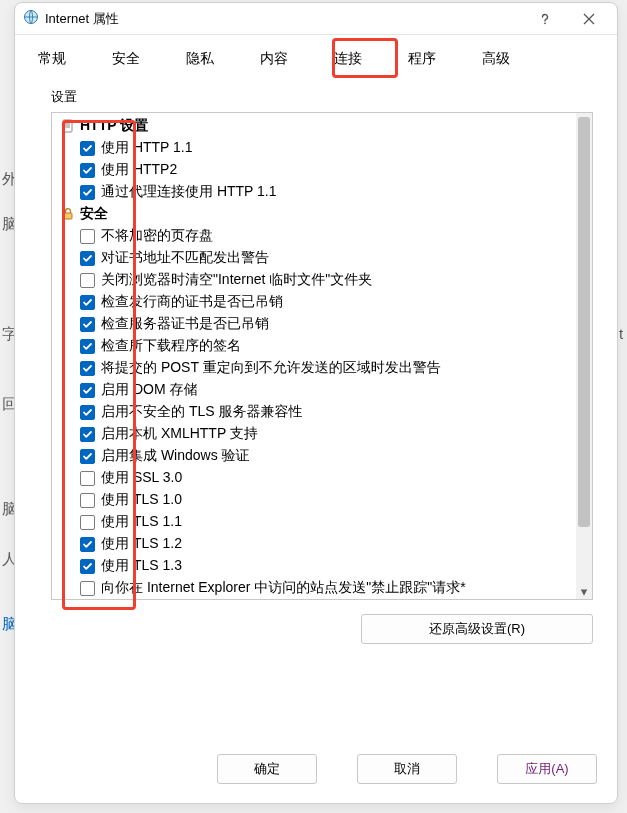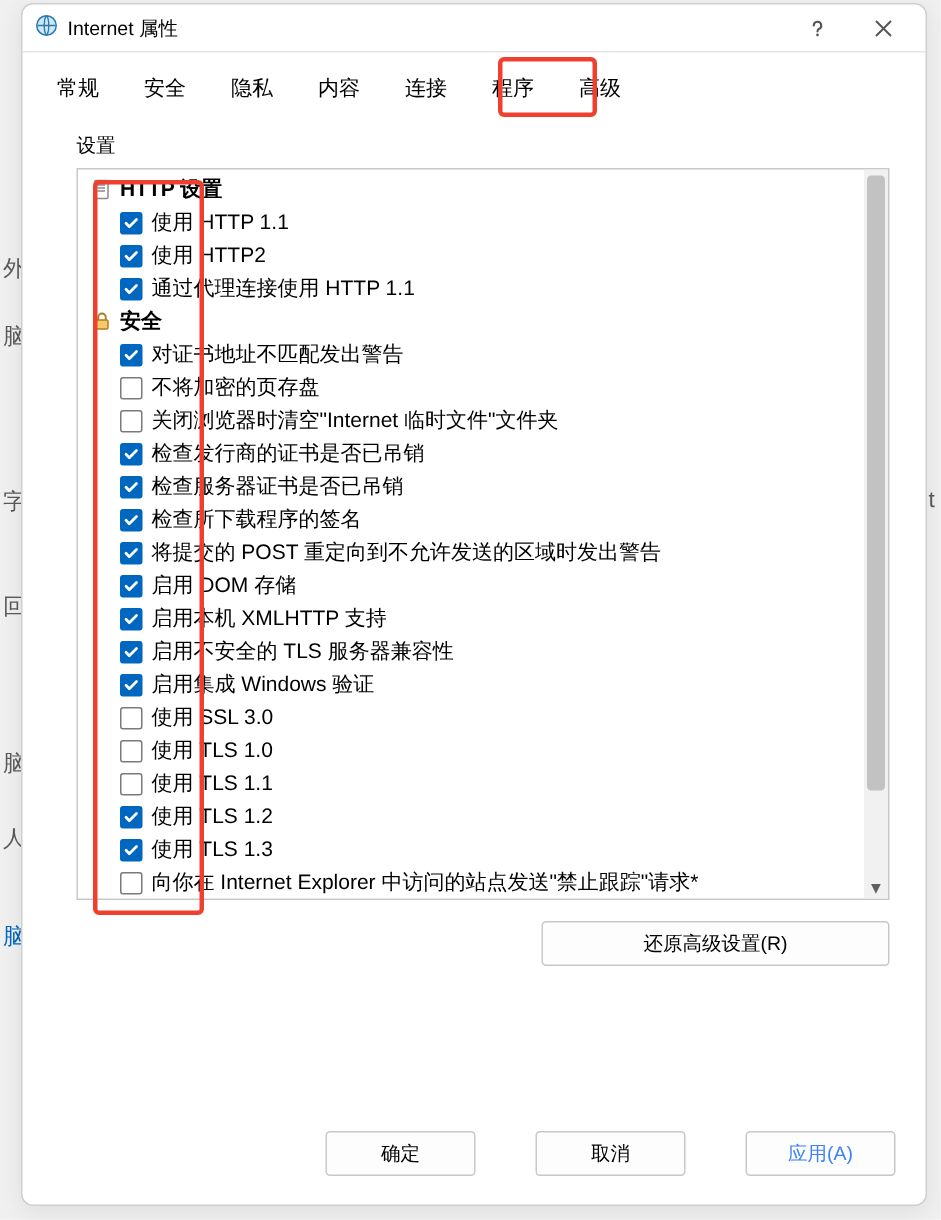--- a/index.html
+++ b/index.html
@@ -28,21 +28,21 @@
     padding: 0 6px;
     border-bottom: 1px solid #e5e5e5;
   }
   .titlebar .icon { margin-left: 2px; margin-right: 6px; }
   .titlebar .title { flex: 0 0 auto; font-size: 13px; }
   .titlebar .spacer { flex: 1; }
   .sysbtn { width: 44px; height: 30px; display:flex; align-items:center; justify-content:center; color:#5c5c5c; }
   .tabs {
     display: flex;
     padding: 8px 8px 0 8px;
-    gap: 0;
+    gap: 16px;
   }
   .tab {
     padding: 6px 14px 8px 14px;
     font-size: 14px;
     cursor: default;
     border: 1px solid transparent;
     border-bottom: none;
     position: relative;
   }
   .tab.active {
@@ -121,21 +121,21 @@
     display:flex; align-items:center; justify-content:center;margin-left:12px;
   }
   .btn.wide { width: 232px; }
   .footer {
     height: 56px;
     display:flex; align-items:center; justify-content:flex-end;
     gap: 28px;
     padding: 0 20px 12px 20px;
   }
   .footer .btn { width: 100px; }
-  .footer .btn.disabled { color:#3b82f6; }
+  .footer .btn.disabled { color:#701a75; }
   
   .bgtext { position:absolute; color:#5a5a5a; font-size:15px; }
   ::-webkit-scrollbar{width:0;}
 </style>
 </head>
 <body>
 
 <div class="bgtext" style="left:2px; top:170px;">外</div>
 <div class="bgtext" style="left:2px; top:215px;">脑</div>
 <div class="bgtext" style="left:2px; top:325px;">字</div>
@@ -215,33 +215,33 @@
             <span class="txt">通过代理连接使用 HTTP 1.1</span>
           </div>
           <div class="node header indent0">
             <span class="caticon"><svg width="16" height="16" viewBox="0 0 16 16">
                 <rect x="4" y="7" width="8" height="6" rx="1" fill="#f6c96b" stroke="#b07d1e"></rect>
                 <path d="M5.5 7V5.2a2.5 2.5 0 0 1 5 0V7" fill="none" stroke="#b07d1e" stroke-width="1.3"></path>
               </svg></span>
             <span class="txt">安全</span>
           </div>
           <div class="node indent1">
+            <span class="cb"></span>
+            <span class="txt">不将加密的页存盘</span>
+          </div>
+          <div class="node indent1">
             <span class="cb checked">
               <svg width="11" height="11" viewBox="0 0 11 11">
                 <path d="M2 5.5l2.2 2.3L9 3" stroke="#fff" stroke-width="1.8" fill="none" stroke-linecap="round" stroke-linejoin="round"></path>
               </svg>
             </span>
             <span class="txt">对证书地址不匹配发出警告</span>
           </div>
           <div class="node indent1">
             <span class="cb"></span>
-            <span class="txt">不将加密的页存盘</span>
-          </div>
-          <div class="node indent1">
-            <span class="cb"></span>
             <span class="txt">关闭浏览器时清空"Internet 临时文件"文件夹</span>
           </div>
           <div class="node indent1">
             <span class="cb checked">
               <svg width="11" height="11" viewBox="0 0 11 11">
                 <path d="M2 5.5l2.2 2.3L9 3" stroke="#fff" stroke-width="1.8" fill="none" stroke-linecap="round" stroke-linejoin="round"></path>
               </svg>
             </span>
             <span class="txt">检查发行商的证书是否已吊销</span>
           </div>
@@ -276,29 +276,29 @@
               </svg>
             </span>
             <span class="txt">启用 DOM 存储</span>
           </div>
           <div class="node indent1">
             <span class="cb checked">
               <svg width="11" height="11" viewBox="0 0 11 11">
                 <path d="M2 5.5l2.2 2.3L9 3" stroke="#fff" stroke-width="1.8" fill="none" stroke-linecap="round" stroke-linejoin="round"></path>
               </svg>
             </span>
+            <span class="txt">启用不安全的 TLS 服务器兼容性</span>
+          </div>
+          <div class="node indent1">
+            <span class="cb checked">
+              <svg width="11" height="11" viewBox="0 0 11 11">
+                <path d="M2 5.5l2.2 2.3L9 3" stroke="#fff" stroke-width="1.8" fill="none" stroke-linecap="round" stroke-linejoin="round"></path>
+              </svg>
+            </span>
             <span class="txt">启用本机 XMLHTTP 支持</span>
-          </div>
-          <div class="node indent1">
-            <span class="cb checked">
-              <svg width="11" height="11" viewBox="0 0 11 11">
-                <path d="M2 5.5l2.2 2.3L9 3" stroke="#fff" stroke-width="1.8" fill="none" stroke-linecap="round" stroke-linejoin="round"></path>
-              </svg>
-            </span>
-            <span class="txt">启用不安全的 TLS 服务器兼容性</span>
           </div>
           <div class="node indent1">
             <span class="cb checked">
               <svg width="11" height="11" viewBox="0 0 11 11">
                 <path d="M2 5.5l2.2 2.3L9 3" stroke="#fff" stroke-width="1.8" fill="none" stroke-linecap="round" stroke-linejoin="round"></path>
               </svg>
             </span>
             <span class="txt">启用集成 Windows 验证</span>
           </div>
           <div class="node indent1">

